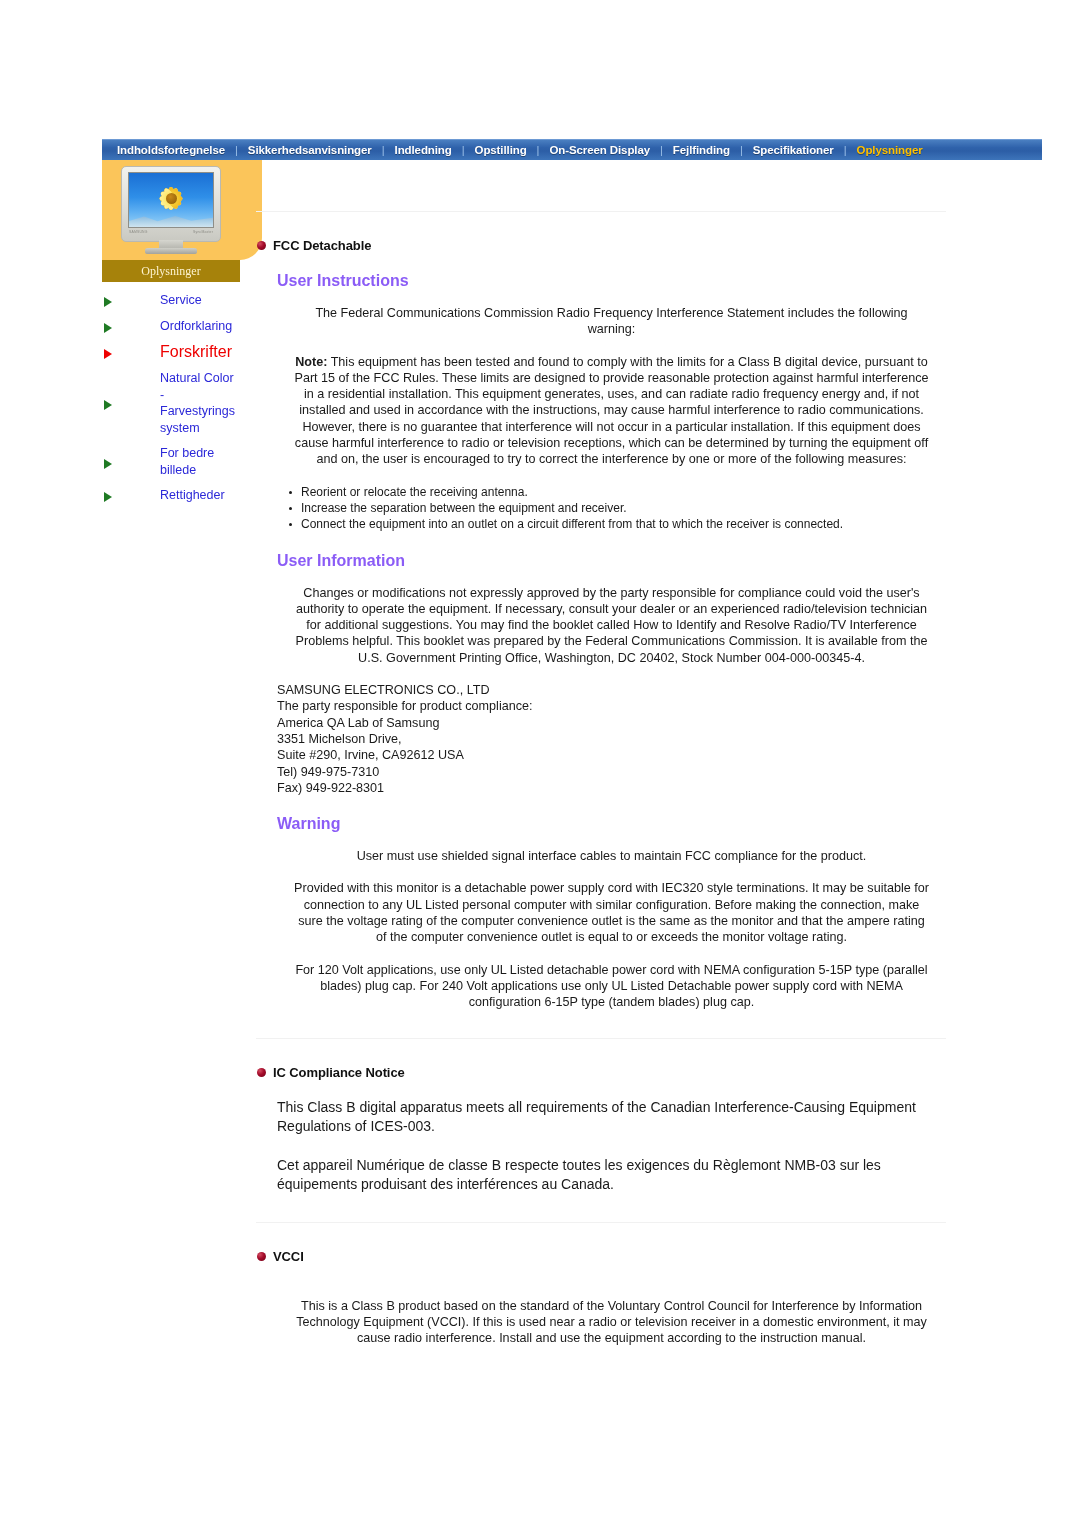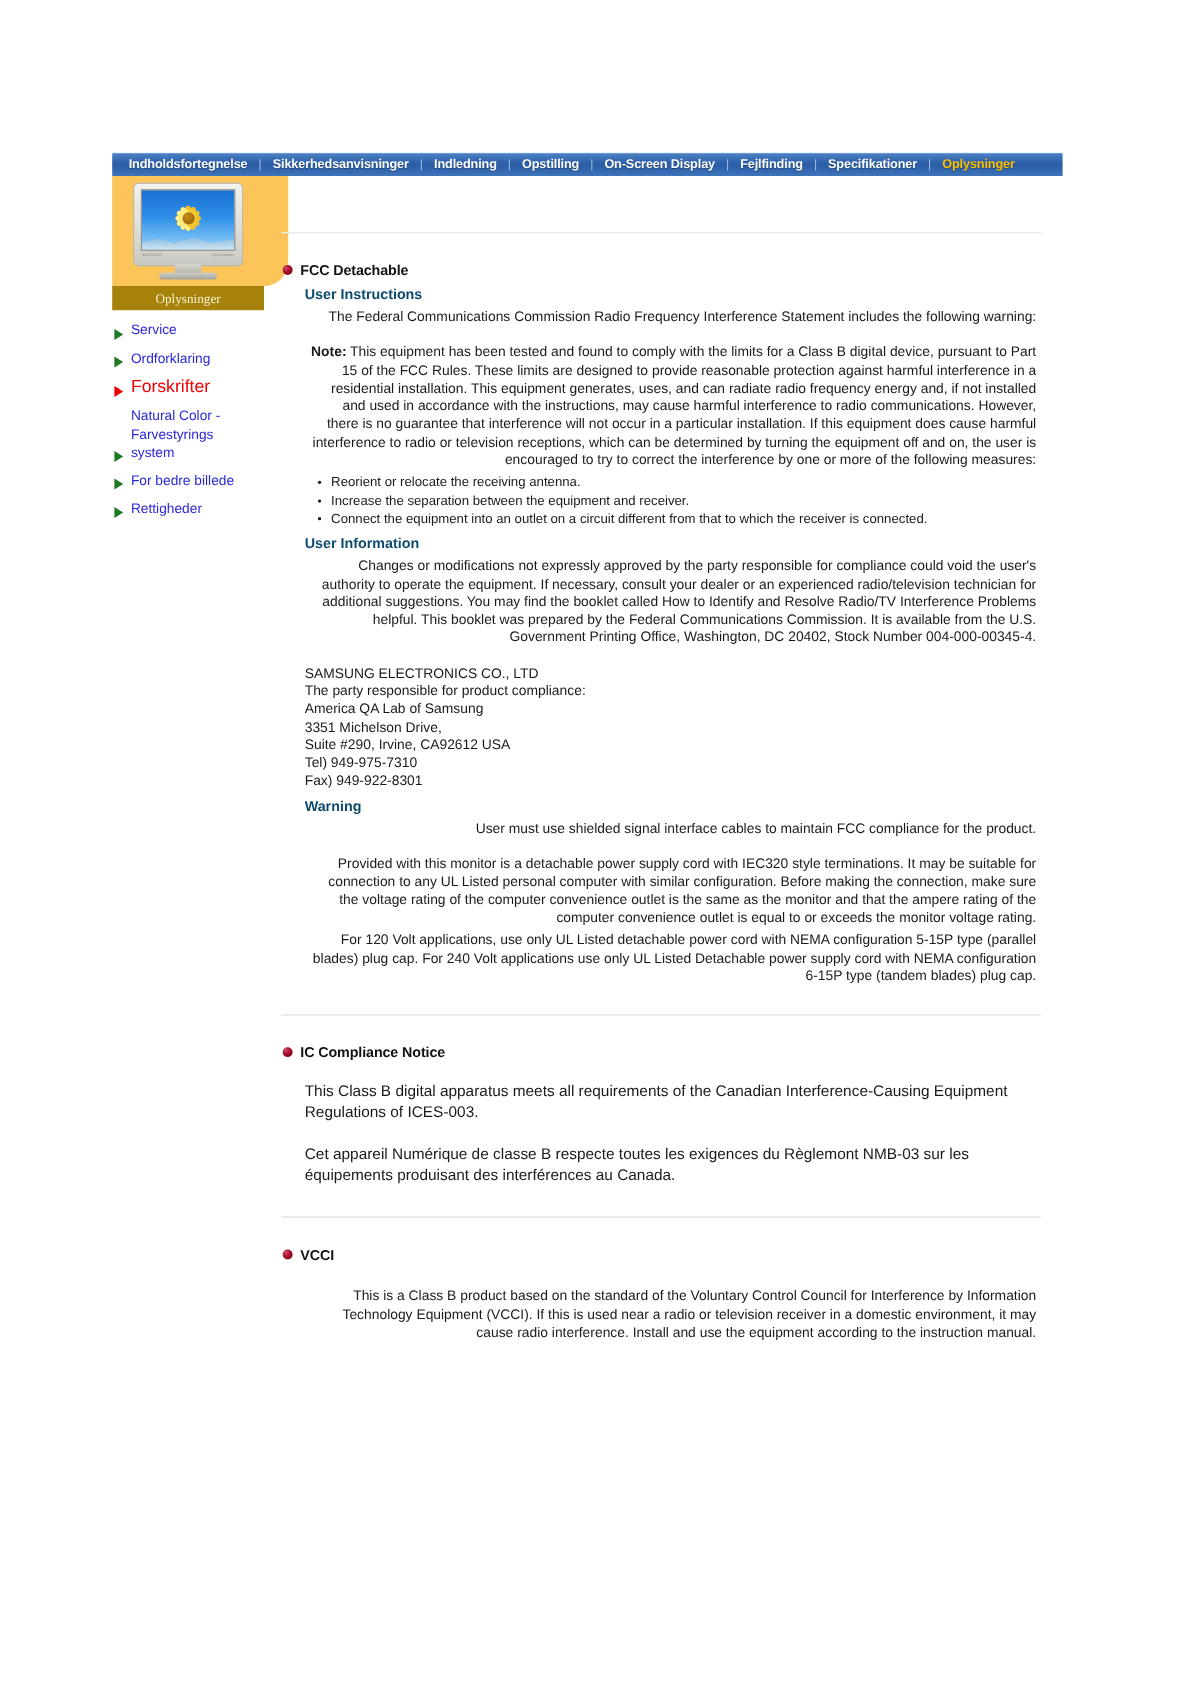--- a/index.html
+++ b/index.html
@@ -16,21 +16,21 @@
     height: 1528px;
     background: #ffffff;
     overflow: hidden;
   }
 
   
   .navbar {
     position: absolute;
     left: 102px;
     top: 139px;
-    width: 864px;
+    width: 940px;
     height: 21px;
     background: linear-gradient(to bottom, #4a7fc1 0%, #2f62ab 38%, #2c5ea6 55%, #3d74ba 100%);
     border-top: 1px solid #6d9ad4;
     display: flex;
     align-items: center;
     justify-content: flex-start;
     padding-left: 6px;
   }
   .nav-item {
     color: #ffffff;
@@ -157,23 +157,24 @@
     justify-content: center;
   }
 
   .side-links {
     position: relative;
     margin-top: 10px;
     padding-left: 2px;
   }
   .side-link {
     display: flex;
-    align-items: flex-end;
+    align-items: center;
     margin-bottom: 9px;
     cursor: pointer;
+    gap: 41px;
   }
   .arrow {
     flex: 0 0 auto;
     width: 0; height: 0;
     border-top: 5px solid transparent;
     border-bottom: 5px solid transparent;
     border-left: 8px solid #1f7a24;
     margin-top: 4px;
     margin-right: 7px;
   }
@@ -222,33 +223,33 @@
   .sec-title {
     font-size: 13px;
     font-weight: bold;
     color: #111111;
     letter-spacing: -0.1px;
   }
 
   .body-block { padding-left: 21px; }
 
   .sub-head {
-    font-size: 13px;
+    font-size: 16px;
     font-weight: bold;
-    color: #0c4a6e;
-    margin-top: 7px;
+    color: #8b5cf6;
+    margin-top: 20px;
     margin-bottom: 0;
     line-height: 16px;
   }
   p.para {
     font-size: 12.6px;
     color: #1a1a1a;
     line-height: 16.3px;
-    margin: 4px;
-    text-align: right;
+    margin: 16px;
+    text-align: center;
   }
   p.para.spaced { margin-top: 16px; }
   p.para b { font-weight: bold; }
 
   ul.measures {
     list-style: none;
     margin: 2px 0 0 0;
     padding: 0 0 0 10px;
   }
   ul.measures li {

